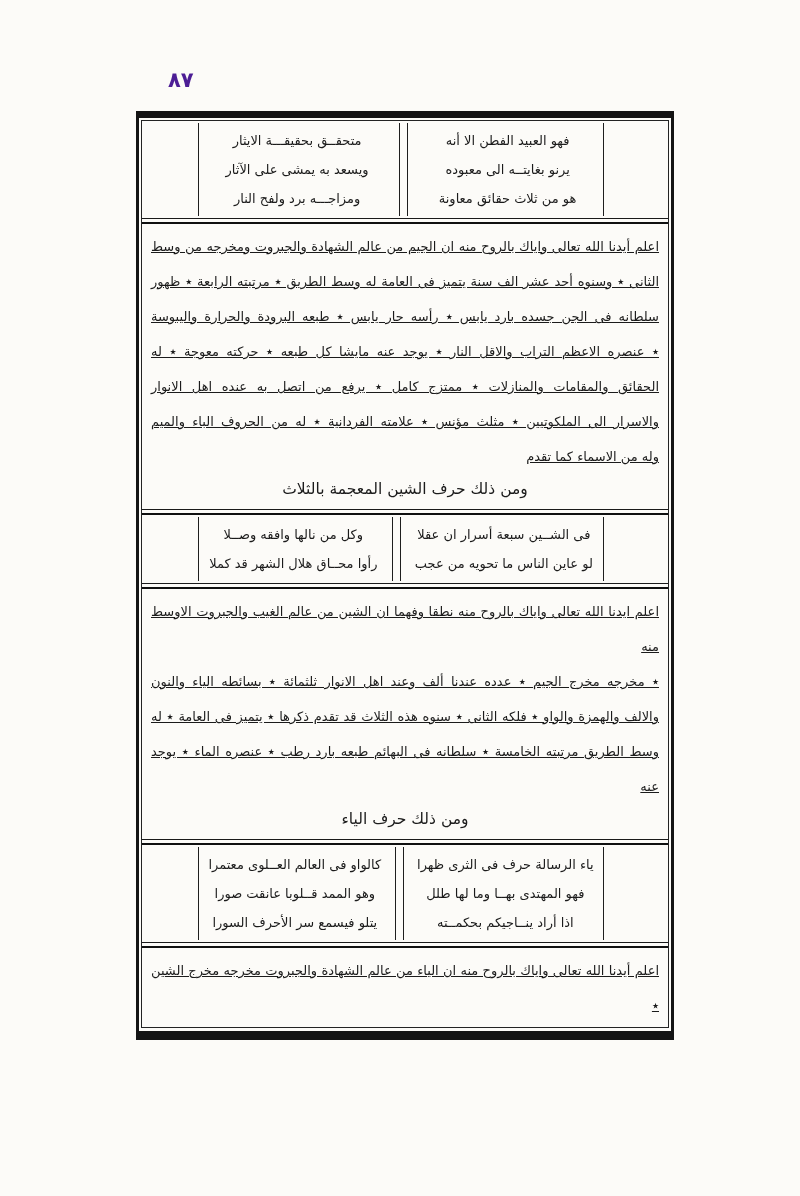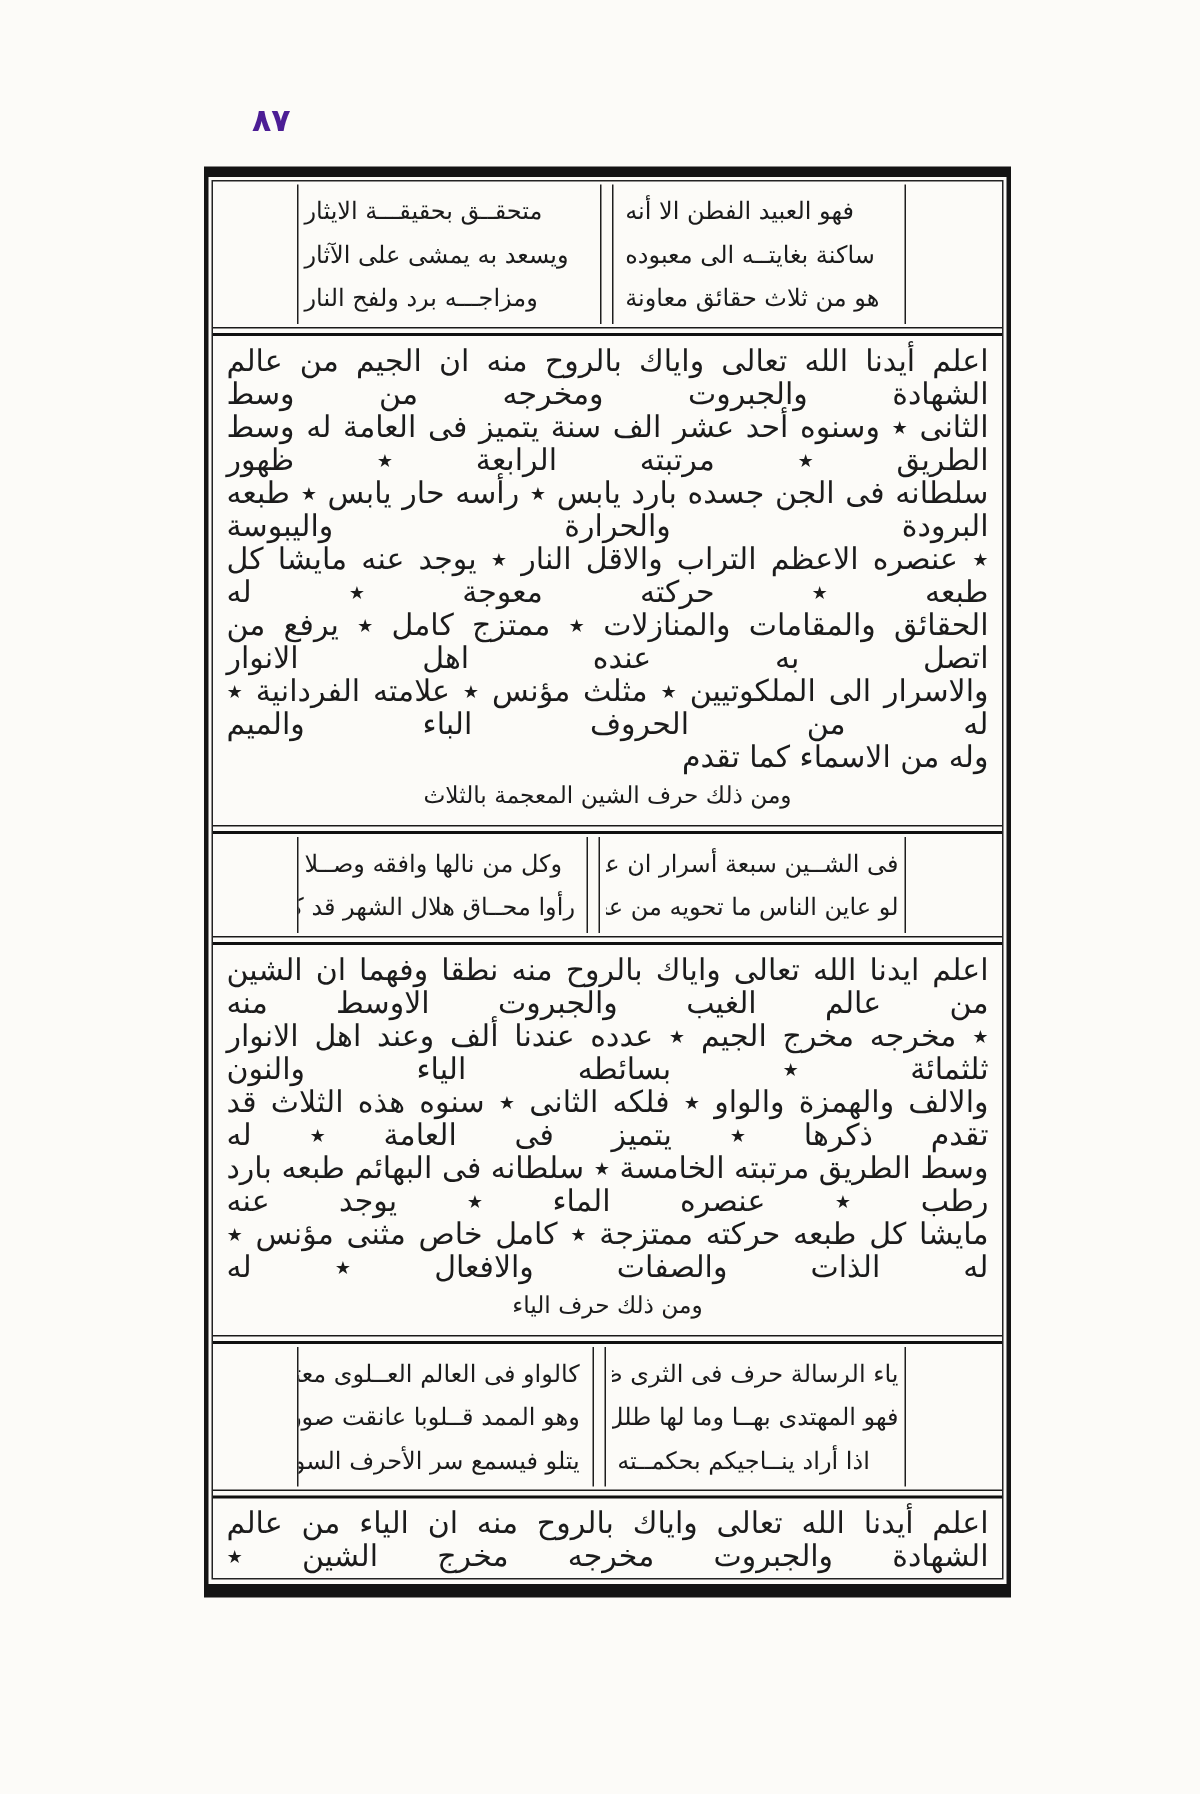--- a/index.html
+++ b/index.html
@@ -28,32 +28,33 @@
     margin:2px 2px 3px 2px;
   }
   
   .verse-row{display:flex;align-items:stretch;padding:2px 0;}
   .v-margin{flex:0 0 58px;}
   .v-margin.vm-left{border-right:1.6px solid #1e1e1e;flex-basis:56px;}
   .v-margin.vm-right{border-left:1.6px solid #1e1e1e;flex-basis:64px;}
   .v-col{flex:1 1 auto;padding:3px 4px;overflow:hidden;}
   .v-sep{flex:0 0 7px;border-left:1.6px solid #1e1e1e;border-right:1.6px solid #1e1e1e;margin:0 4px;}
   .v-line{
-    direction:rtl;text-align:left;white-space:nowrap;
-    font-size:16px;line-height:29px;font-weight:500;
+    direction:rtl;text-align:center;white-space:nowrap;
+    font-size:13px;line-height:29px;font-weight:500;
   }
   
   .div-rule{height:3px;border-top:1.7px solid #1a1a1a;border-bottom:2.6px solid #101010;}
   
   .prose{padding:5px 9px 4px 9px;}
   .pline{
     direction:rtl;
-    font-size:20px;line-height:22px;
+    font-size:13px;line-height:35px;
     text-align:justify;text-align-last:justify;
     white-space:normal;
+    text-decoration:underline;
   }
   .pline.short{text-align-last:right;}
   .pheading{
     direction:rtl;text-align:center;
     font-size:15.5px;font-weight:normal;line-height:31px;
   }
 </style>
 </head>
 <body>
 
@@ -65,21 +66,21 @@
     <div class="verse-row">
       <div class="v-margin vm-left"></div>
       <div class="v-col">
         <div class="v-line">متحقــق بحقيقـــة الايثار</div>
         <div class="v-line">ويسعد به يمشى على الآثار</div>
         <div class="v-line">ومزاجـــه برد ولفح النار</div>
       </div>
       <div class="v-sep"></div>
       <div class="v-col">
         <div class="v-line">فهو العبيد الفطن الا أنه</div>
-        <div class="v-line">ساكنة بغايتــه الى معبوده</div>
+        <div class="v-line">يرنو بغايتــه الى معبوده</div>
         <div class="v-line">هو من ثلاث حقائق معاونة</div>
       </div>
       <div class="v-margin vm-right"></div>
     </div>
 
     <div class="div-rule"></div>
 
     <div class="prose">
       <div class="pline">اعلم أيدنا الله تعالى واياك بالروح منه ان الجيم من عالم الشهادة والجبروت ومخرجه من وسط</div>
       <div class="pline">الثانى ٭ وسنوه أحد عشر الف سنة يتميز فى العامة له وسط الطريق ٭ مرتبته الرابعة ٭ ظهور</div>
@@ -107,21 +108,20 @@
       <div class="v-margin vm-right"></div>
     </div>
 
     <div class="div-rule"></div>
 
     <div class="prose">
       <div class="pline">اعلم ايدنا الله تعالى واياك بالروح منه نطقا وفهما ان الشين من عالم الغيب والجبروت الاوسط منه</div>
       <div class="pline">٭ مخرجه مخرج الجيم ٭ عدده عندنا ألف وعند اهل الانوار ثلثمائة ٭ بسائطه الياء والنون</div>
       <div class="pline">والالف والهمزة والواو ٭ فلكه الثانى ٭ سنوه هذه الثلاث قد تقدم ذكرها ٭ يتميز فى العامة ٭ له</div>
       <div class="pline">وسط الطريق مرتبته الخامسة ٭ سلطانه فى البهائم طبعه بارد رطب ٭ عنصره الماء ٭ يوجد عنه</div>
-      <div class="pline">مايشا كل طبعه حركته ممتزجة ٭ كامل خاص مثنى مؤنس ٭ له الذات والصفات والافعال ٭ له</div>
       <div class="pheading">ومن ذلك حرف الياء</div>
     </div>
 
     <div class="div-rule"></div>
 
     <div class="verse-row">
       <div class="v-margin vm-left"></div>
       <div class="v-col">
         <div class="v-line">كالواو فى العالم العــلوى معتمرا</div>
         <div class="v-line">وهو الممد قــلوبا عانقت صورا</div>

